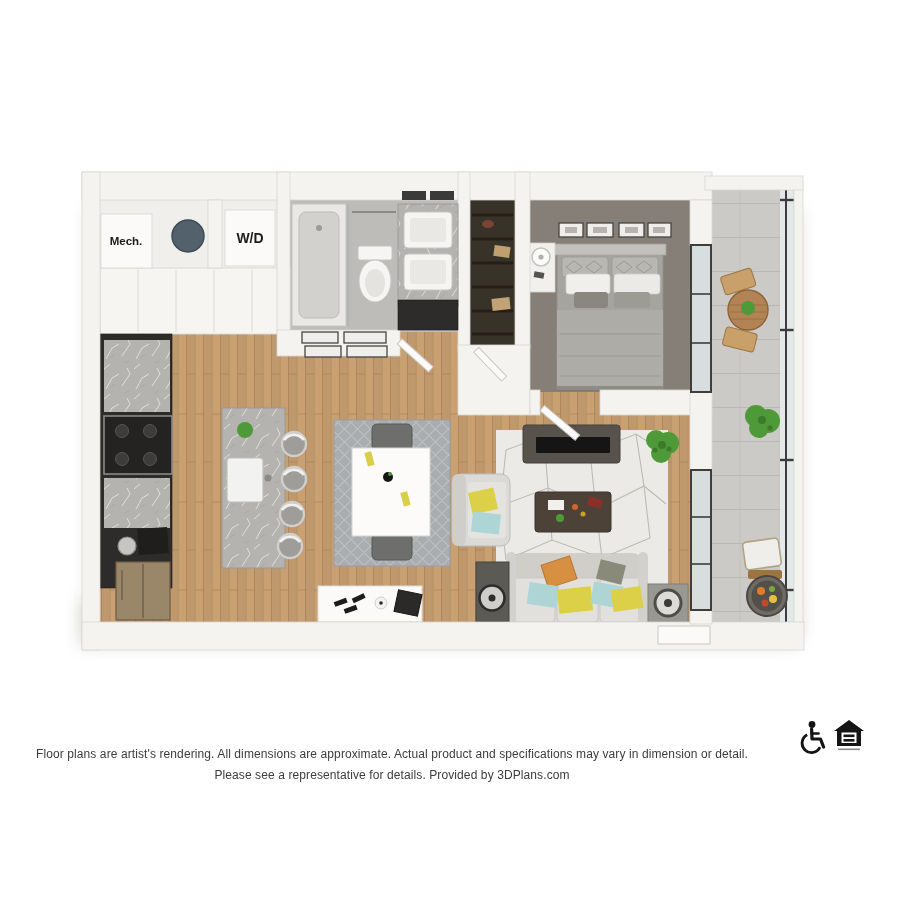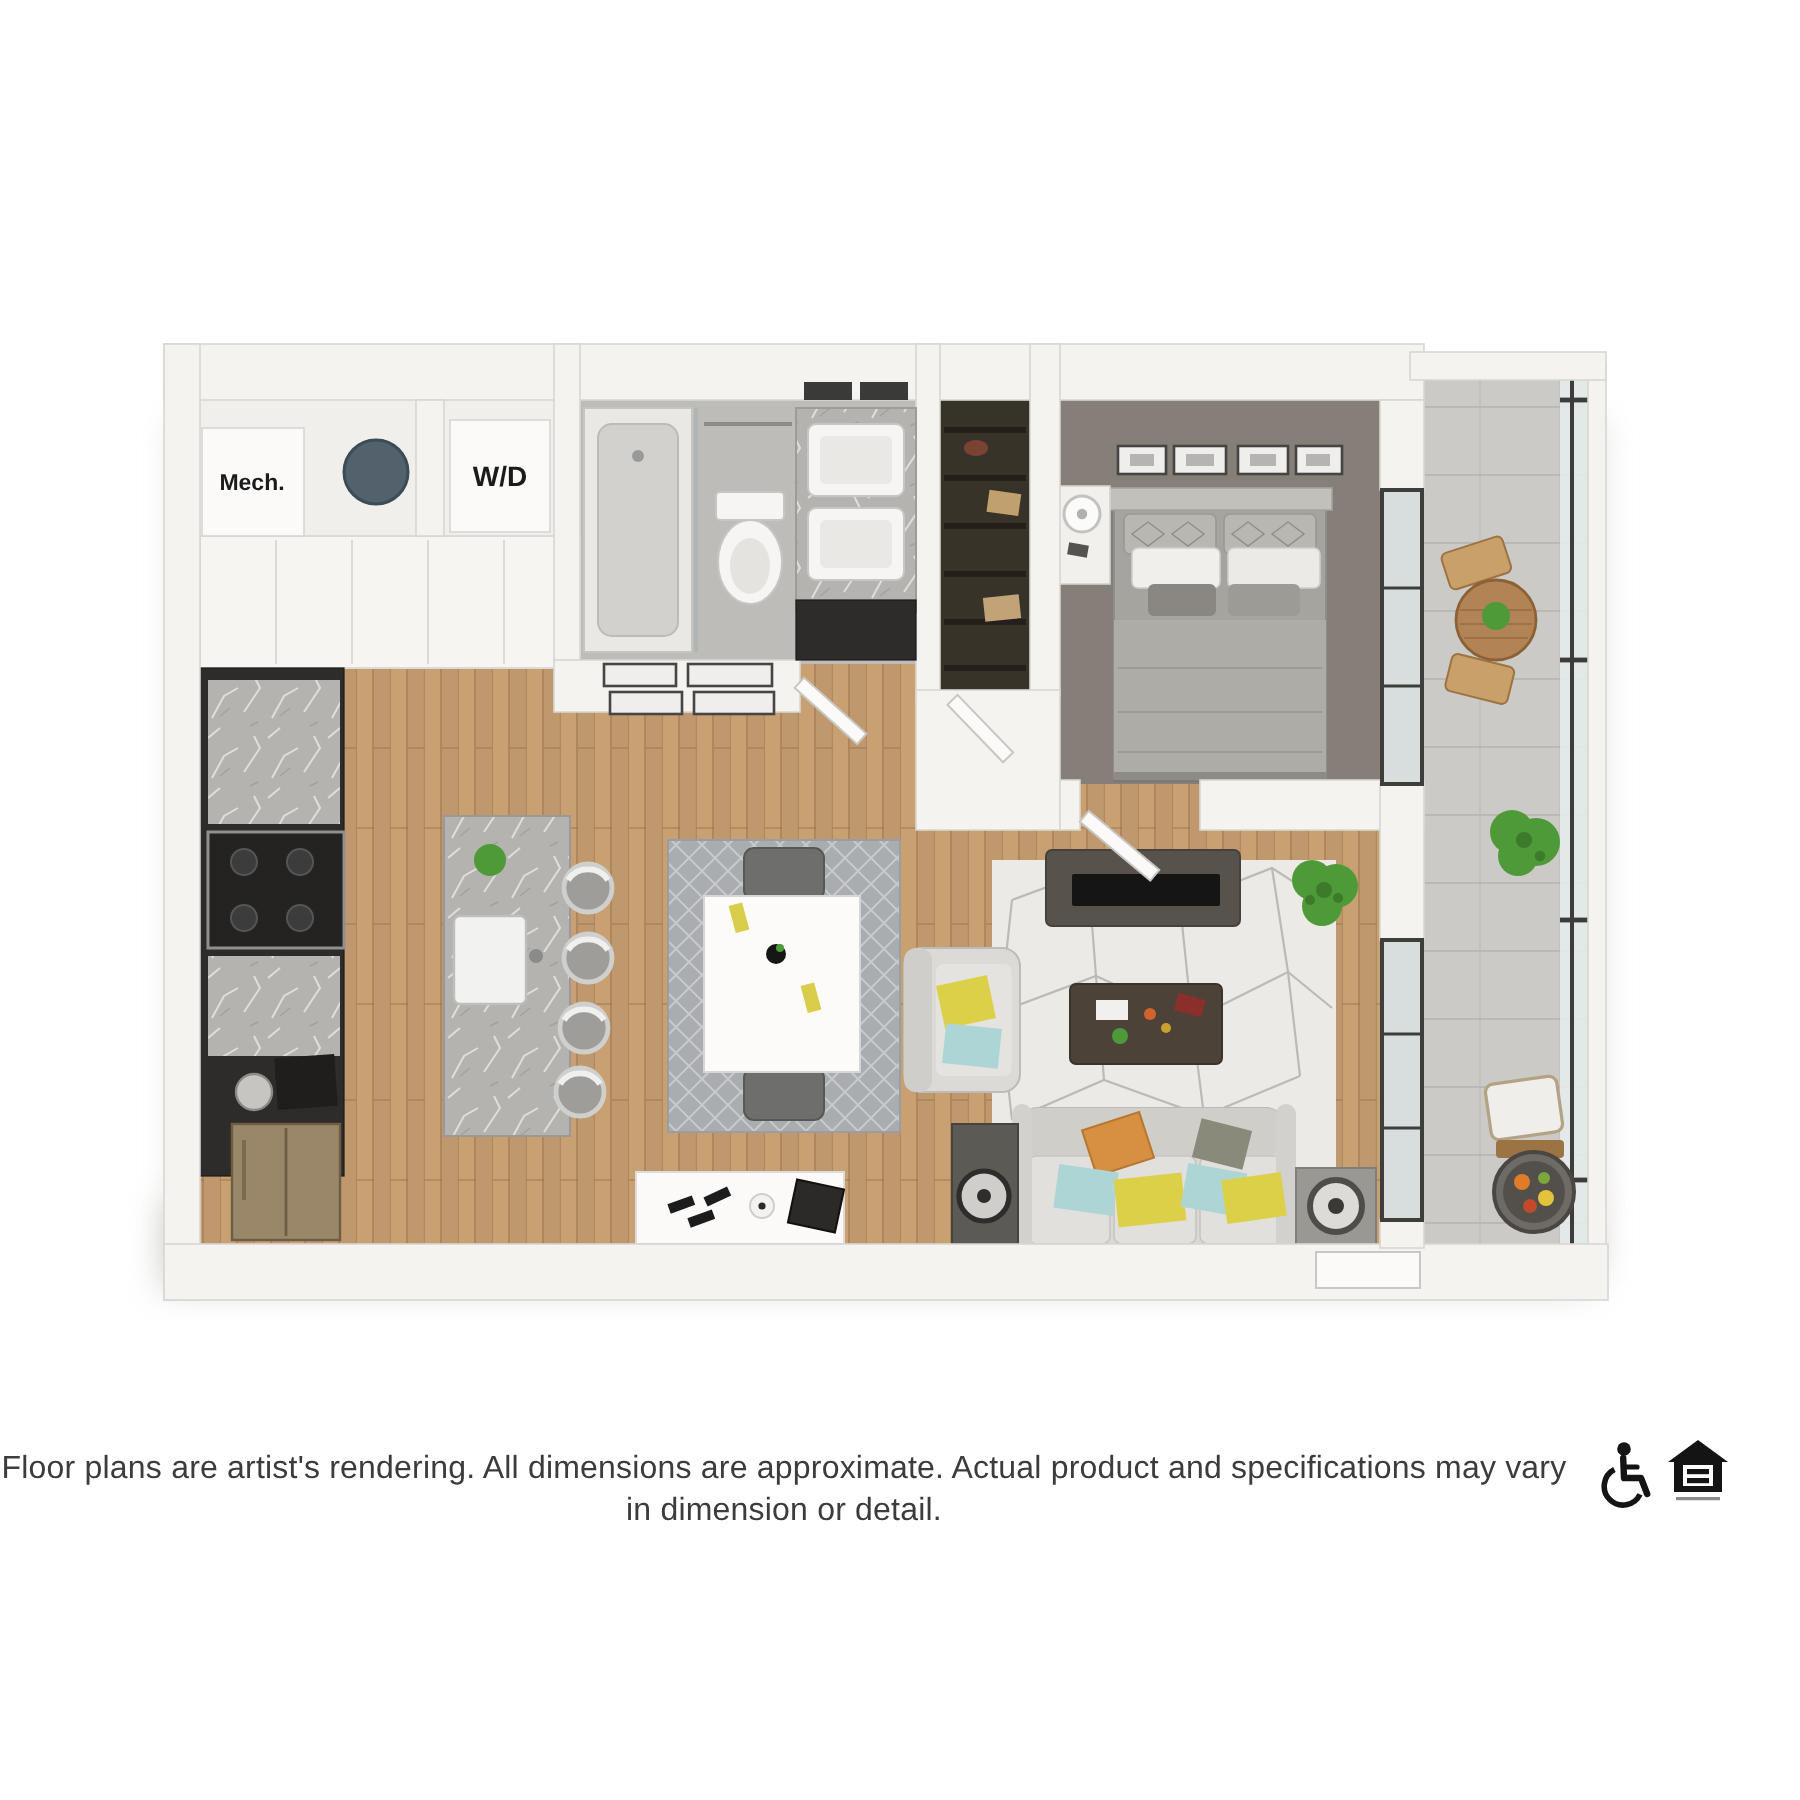--- a/index.html
+++ b/index.html
@@ -15,22 +15,22 @@
   .glass{fill:var(--glass,#d8dedd);stroke:#3e3e3c;stroke-width:2;}
   .white-furn{fill:#fbfaf8;stroke:#d8d6d2;stroke-width:.8;}
   .porcelain{fill:#f6f5f3;stroke:#c7c6c3;stroke-width:1;}
   .dark-cab{fill:var(--cabinet-dark,#2e2c2a);stroke:#1d1c1b;stroke-width:.6;}
   .plant{fill:var(--plant-green,#4f9a38);}
   .frame-art{fill:#efeeec;stroke:#454543;stroke-width:1.3;}
   .door-leaf{fill:#fbfaf8;stroke:#c9c7c3;stroke-width:1;}
   .label-txt{font-family:"Liberation Sans",sans-serif;font-weight:700;fill:#1b1b1b;}
   
   .footer{
-    position:absolute;left:0;top:724px;width:784px;text-align:center;
-    color:var(--text,#3c3c3c);font-size:16px;line-height:21px;letter-spacing:.1px;
+    position:absolute;left:0;top:744px;width:784px;text-align:center;
+    color:var(--text,#3c3c3c);font-size:12px;line-height:21px;letter-spacing:.1px;
   }
   .footer p{margin:0;}
   .footer-icons{position:absolute;top:720px;right:36px;display:flex;gap:7px;align-items:flex-start;}
 </style>
 </head>
 <body>
 
 <div class="stage">
 <svg width="900" height="900" viewBox="0 0 900 900" xmlns="http://www.w3.org/2000/svg">
   <defs>
@@ -378,20 +378,21 @@
           <circle cx="773" cy="599" r="4" fill="#e3c23c"></circle>
       <circle cx="765" cy="603" r="3.5" fill="#c04a2a"></circle>
           <circle cx="772" cy="589" r="3" fill="#7aa83c"></circle>
     </g>
   </g>
 </svg>
 </div>
 
 <div class="footer">
   <p>Floor plans are artist's rendering. All dimensions are approximate. Actual product and specifications may vary in dimension or detail.</p>
+  <p>Please see a representative for details. Provided by 3DPlans.com</p>
 </div>
 
 <div class="footer-icons">
   <svg width="28" height="34" viewBox="0 0 28 34">
     <circle cx="13" cy="4.5" r="3.4" fill="#141414"></circle>
     <path d="M12.6,9 L13,19 L21.5,19 L24.6,27" stroke="#141414" stroke-width="3.2" fill="none" stroke-linecap="round" stroke-linejoin="round"></path>
     <path d="M12.9,13.5 L19.5,13.5" stroke="#141414" stroke-width="2.6" fill="none" stroke-linecap="round"></path>
     <path d="M8.2,14.8 A9.4,9.4 0 1 0 21,27.2" stroke="#141414" stroke-width="2.8" fill="none"></path>
   </svg>
   <svg width="30" height="34" viewBox="0 0 30 34">

